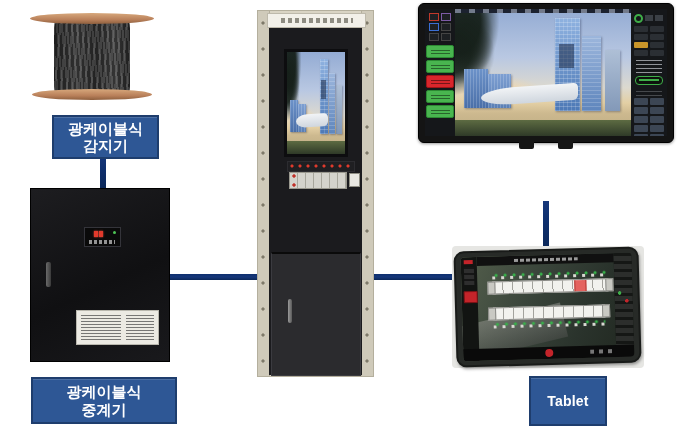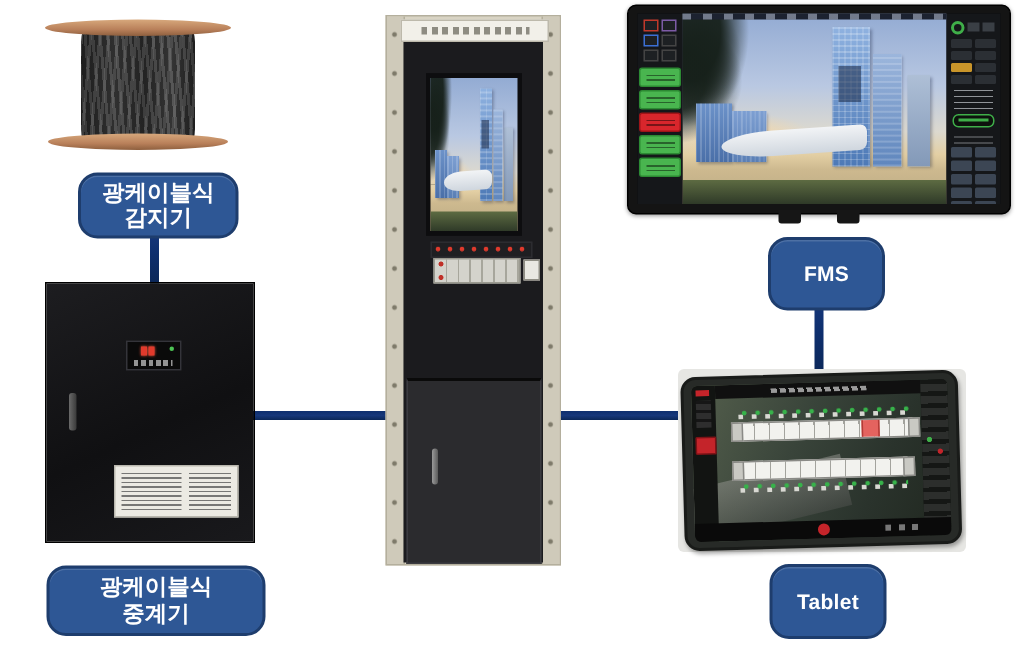--- a/index.html
+++ b/index.html
@@ -6,21 +6,21 @@
   .canvas{position:relative;width:678px;height:434px;background:#ffffff;overflow:hidden;
           font-family:"Liberation Sans","DejaVu Sans",sans-serif;}
   .abs{position:absolute;}
   i{display:block;position:absolute;}
 
   
   .conn{position:absolute;background:linear-gradient(180deg,#16377a,#0e2f6e 40%,#0b2758);}
   .conn.h{background:linear-gradient(0deg,#0b2758,#16377a 50%,#0e2f6e);}
 
   
-  .plabel{position:absolute;background:#2e5795;border:2px solid #1e3d6d;border-radius:13px;
+  .plabel{position:absolute;background:#2e5795;border:2px solid #1e3d6d;border-radius:0;
           color:#fff;font-weight:bold;display:flex;flex-direction:column;justify-content:center;
           align-items:center;text-align:center;line-height:1.15;font-size:15px;
           box-shadow:inset 0 1px 0 rgba(255,255,255,.15);}
   .plabel.en{font-size:14px;letter-spacing:.2px;}
 
   
   .spool{left:30px;top:10px;width:124px;height:92px;}
   .flange{position:absolute;left:0;width:124px;height:11px;border-radius:50%;
           background:linear-gradient(180deg,#d7a87c,#b9805a 60%,#8e5f3e);}
   .flange.top{top:3px;}
@@ -349,20 +349,17 @@
   </div>
 
   <div class="plabel" style="left:52px;top:115px;width:103px;height:40px">
     <div>광케이블식</div>
     <div>감지기</div>
   </div>
   <div class="plabel" style="left:31px;top:377px;width:142px;height:43px">
     <div>광케이블식</div>
     <div>중계기</div>
   </div>
-  <div class="plabel en" style="left:512px;top:158px;width:74px;height:45px">
-    <div>FMS</div>
-  </div>
-  <div class="plabel en" style="left:513px;top:376px;width:74px;height:46px">
+  <div class="plabel en" style="left:529px;top:376px;width:74px;height:46px">
     <div>Tablet</div>
   </div>
 
 </div>
 
 </body></html>

